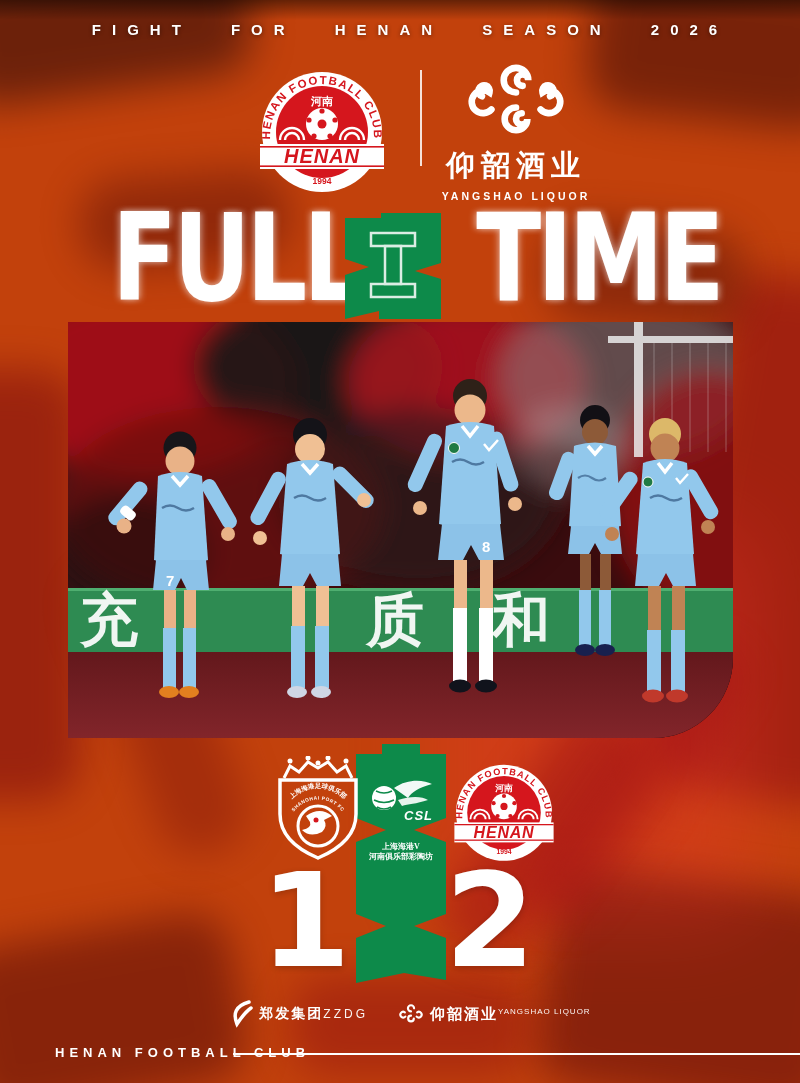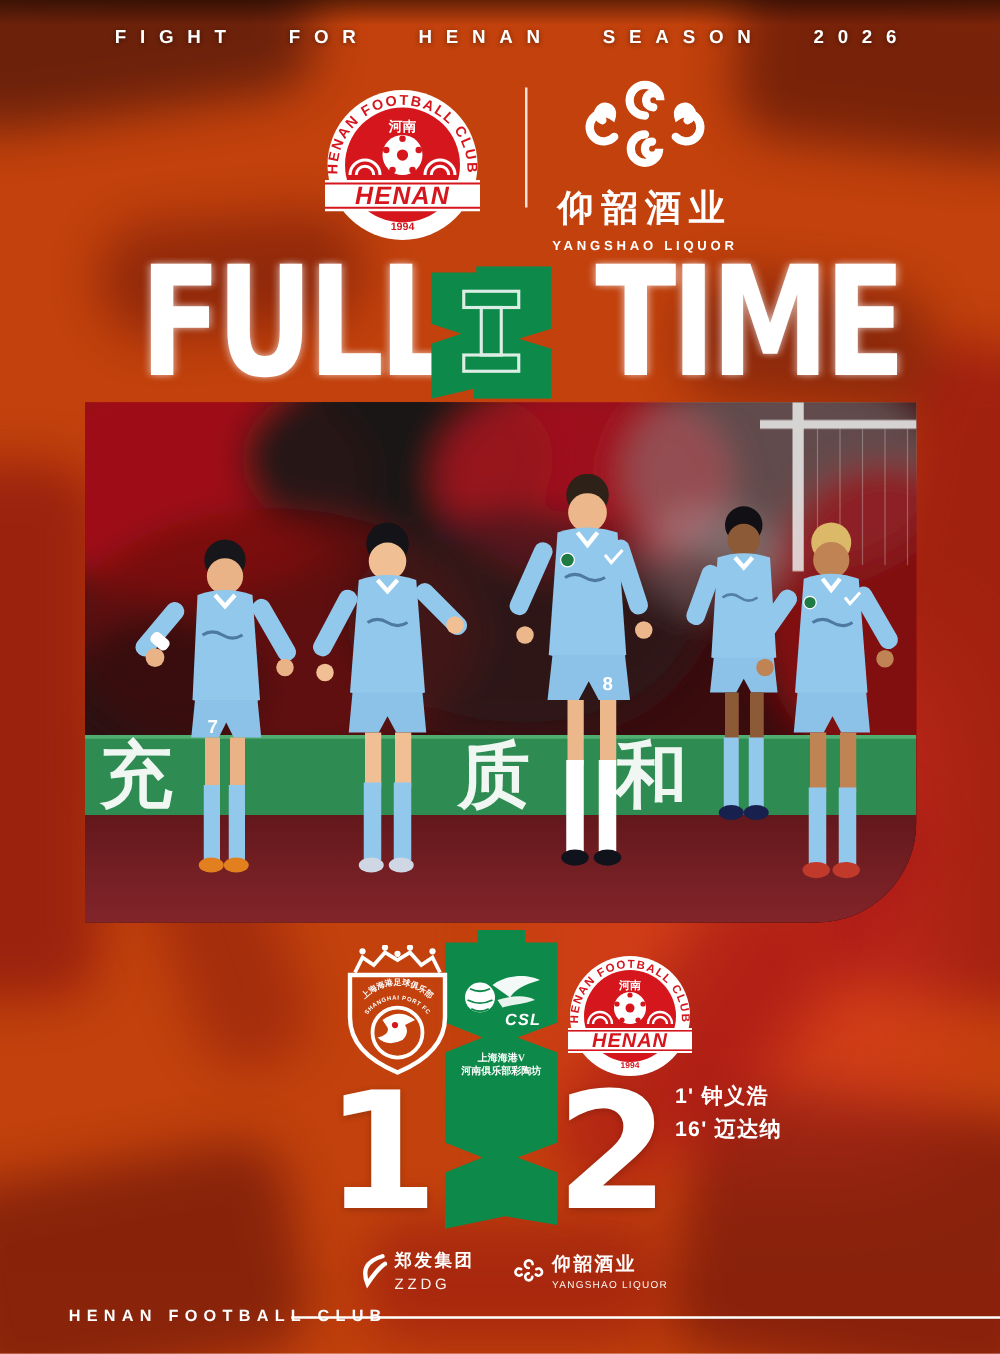--- a/index.html
+++ b/index.html
@@ -61,21 +61,21 @@
   .scoreHome{left:258px; width:95px;}
   .scoreAway{left:440px; width:100px;}
   .scorersHome{position:absolute; left:58px; top:867px; width:214px; text-align:right;
     font-size:17px; font-weight:bold; letter-spacing:1px;}
   .scorersAway{position:absolute; left:540px; top:863px; font-size:17px; font-weight:bold;
     line-height:27px; letter-spacing:1px;}
   
   .sponsors{position:absolute; left:0; right:0; top:1000px; display:flex;
     justify-content:center; align-items:center; gap:30px;}
   .sponsor{display:flex; align-items:center; gap:6px;}
-  .sponsor .txt{display:flex; flex-direction:column; align-items:flex-start;}
+  .sponsor .txt{display:flex; flex-direction:row; align-items:flex-start;}
   .sponsor .cn{font-size:14px; font-weight:bold; letter-spacing:2px;}
   .sponsor .en{font-size:8px; font-weight:normal; letter-spacing:1px; margin-top:2px; opacity:.95;}
   .sponsor.ys .cn{font-family:"DejaVu Serif","Liberation Serif",serif; font-size:15px;}
   
   .footerText{position:absolute; left:55px; top:1045px; font-size:13px; font-weight:bold; letter-spacing:5px; white-space:nowrap;}
   .footerLine{position:absolute; left:233px; right:0; top:1053px; height:2px; background:#fff;}
 </style>
 </head>
 <body>
 
@@ -373,24 +373,20 @@
     <rect x="2" y="88" width="124" height="25" fill="#fff"></rect>
     <rect x="2" y="90" width="124" height="1.6" fill="#d5161d"></rect>
     <rect x="2" y="109.4" width="124" height="1.6" fill="#d5161d"></rect>
     <text x="64" y="107" font-size="20" font-weight="bold" font-style="italic" fill="#d5161d" text-anchor="middle" letter-spacing="1">HENAN</text>
     <text x="64" y="128" font-size="8.5" font-weight="bold" fill="#d5161d" text-anchor="middle">1994</text>
   </svg>
 
   <div class="score scoreHome">1</div>
   <div class="score scoreAway">2</div>
 
-  <div class="scorersAway">
-    <div>1'  钟义浩</div>
-    <div>16'  迈达纳</div>
-  </div>
 
   <div class="sponsors">
     <div class="sponsor">
       <svg width="24" height="28" viewBox="0 0 24 28">
         <path d="M20,2 C6,6 4,14 8,24 C12,18 16,12 22,8" stroke="#fff" stroke-width="3.5" fill="none" stroke-linecap="round"></path>
       </svg>
       <div class="txt">
         <span class="cn">郑发集团</span>
         <span class="en" style="font-size:12px; letter-spacing:3px;">ZZDG</span>
       </div>

